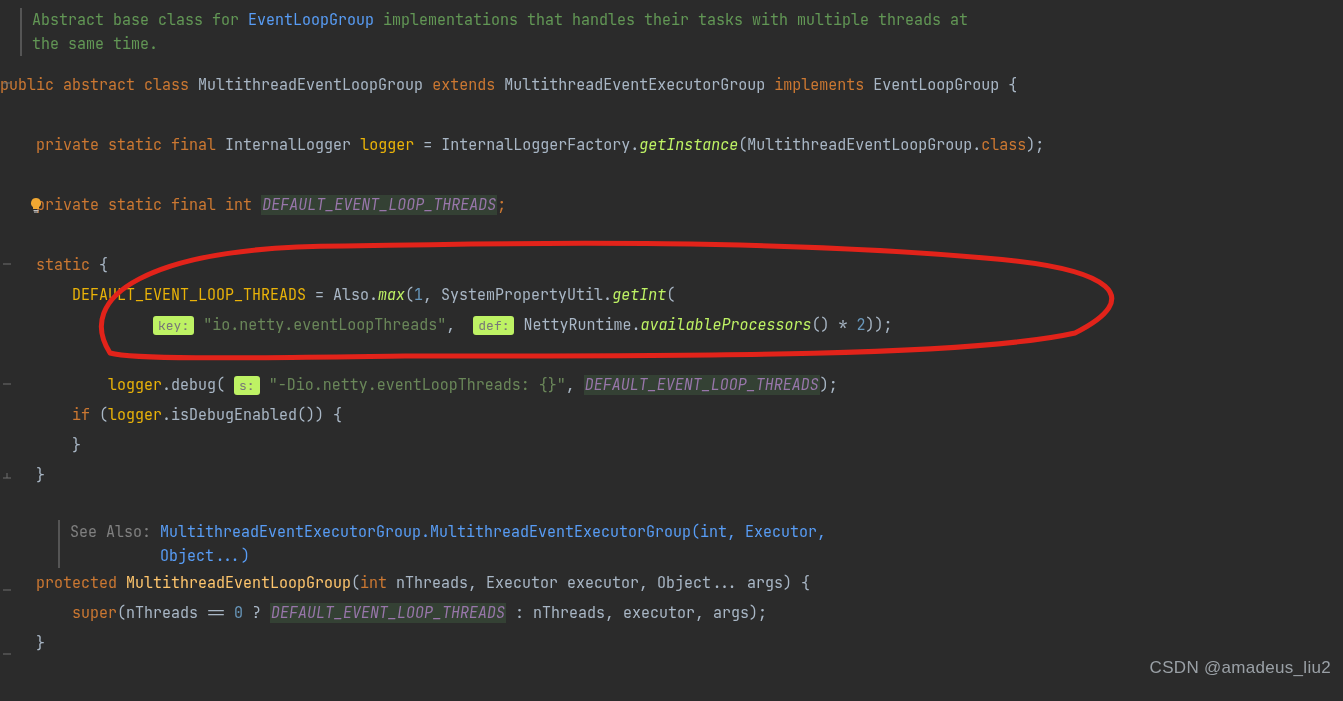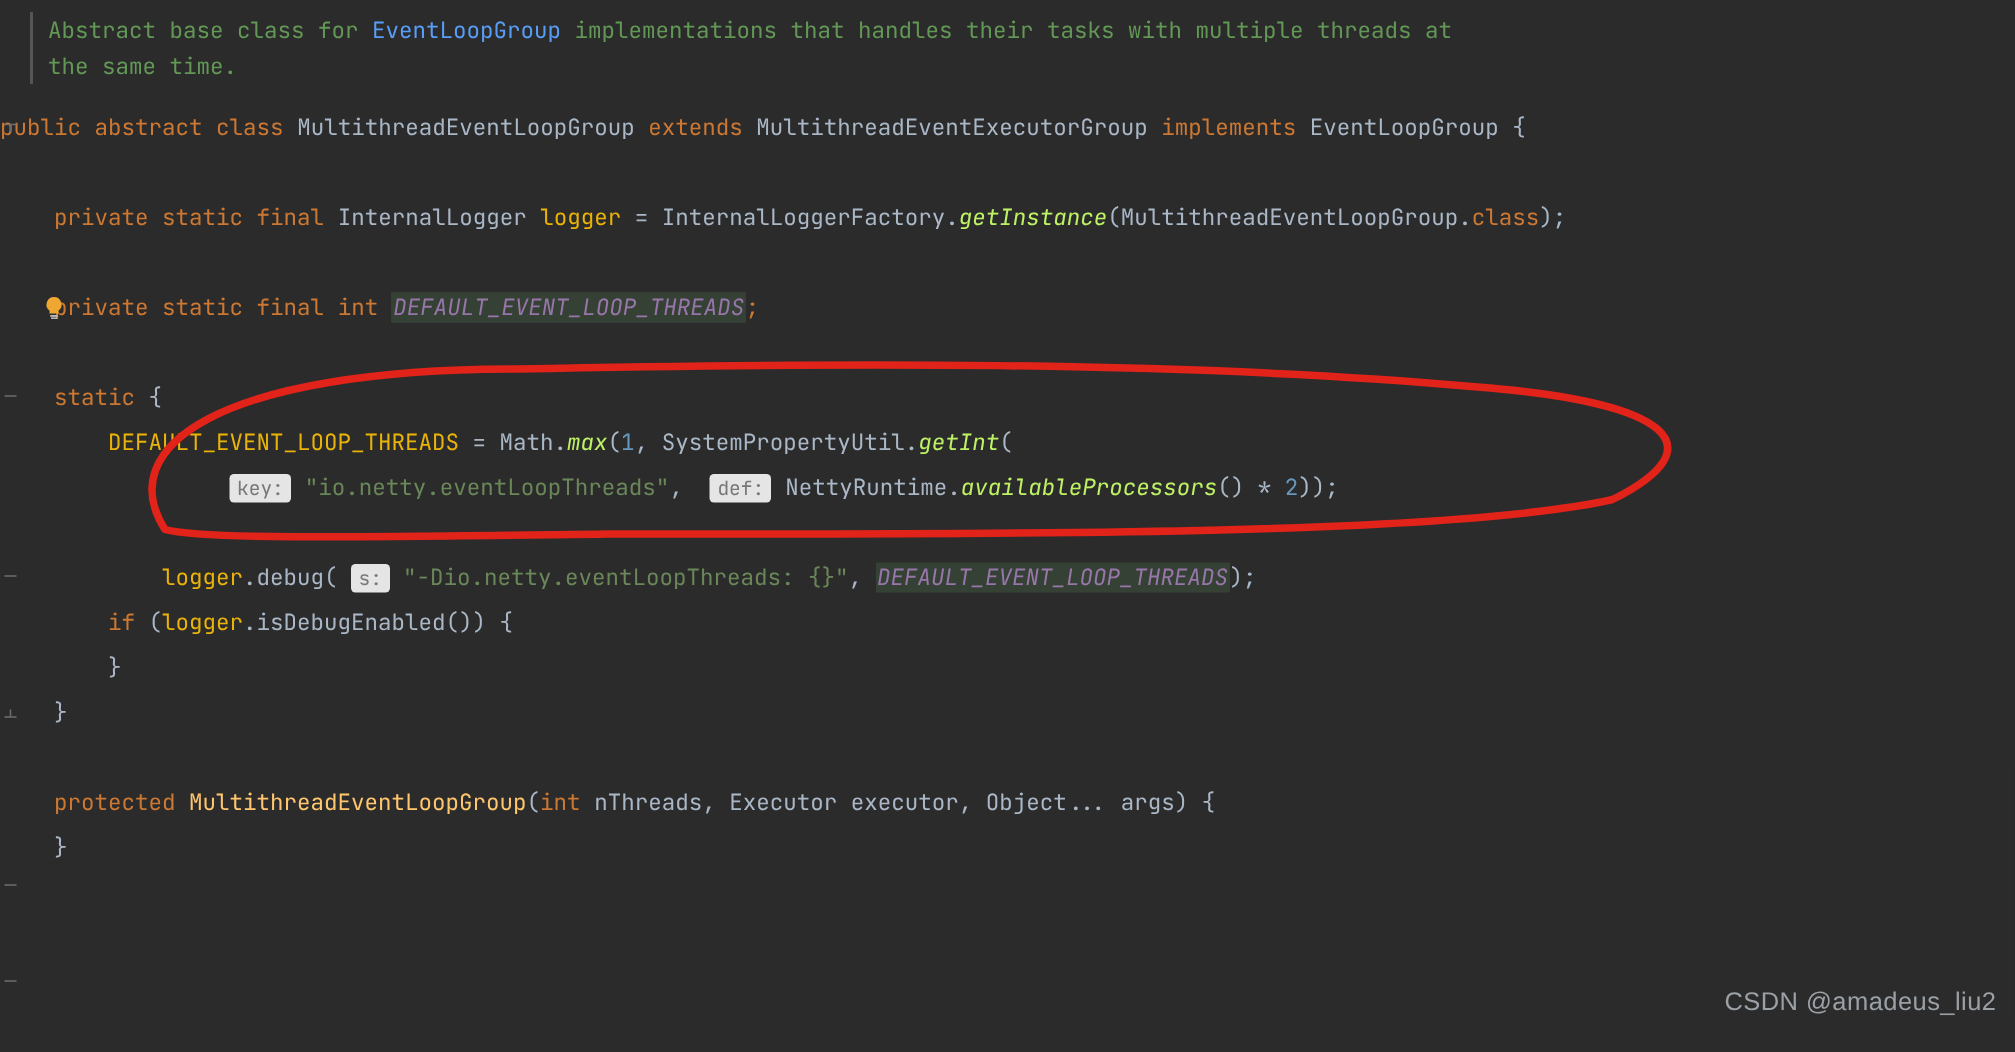--- a/index.html
+++ b/index.html
@@ -7,21 +7,21 @@
   .bulb{position:absolute;left:28px;top:197px;width:16px;height:16px;}
   .bulb svg{width:16px;height:16px;}
   .line{white-space:pre;line-height:30px;height:30px;}
   .c-kw{color:#cc7832;}
   .c-cls{color:#a9b7c6;}
   .c-call-it{color:#bef264;font-style:italic;}
   .c-static-field{color:#eab308;text-align:right;}
   .c-static-field-hl{color:#9876aa;font-style:italic;background:#344134;padding:0 1px;}
   .c-num{color:#6897bb;}
   .c-str{color:#6a8759;}
-  .c-param-hint{color:#787878;background:#e5e5e5;border-radius:3px;font-style:normal;padding:1px 5px;font-size:13px;}
+  .c-param-hint{color:#787878;background:#bef264;border-radius:3px;font-style:normal;padding:1px 5px;font-size:13px;}
   .c-doc{color:#629755;}
   .c-doc-gray{color:#808080;}
   .c-link{color:#589df6;}
   .doc-block{border-left:2px solid #555;margin-left:20px;padding-left:10px;line-height:24px;}
   .cursor-bg{background:#49515a;}
   .watermark{position:absolute;right:12px;bottom:23px;color:#9aa0a6;font-size:17px;font-family:Arial,sans-serif;letter-spacing:0.3px;}
   .circle-annot{position:absolute;left:85px;top:238px;width:1040px;height:130px;pointer-events:none;}
   .fold{position:absolute;left:0;width:14px;height:14px;}
   .fold svg{width:14px;height:14px;stroke:#6e6e6e;fill:none;}
 </style>
@@ -42,38 +42,43 @@
   <div class="line">    <span class="c-kw">private</span> <span class="c-kw">static</span> <span class="c-kw">final</span> <span class="c-cls">InternalLogger</span> <span class="c-static-field">logger</span><span> = </span><span class="c-cls">InternalLoggerFactory.</span><span class="c-call-it">getInstance</span><span>(MultithreadEventLoopGroup.</span><span class="c-kw">class</span><span>);</span></div>
 
   <div class="line"></div>
 
   <div class="line">    <span class="c-kw">private</span> <span class="c-kw">static</span> <span class="c-kw">final</span> <span class="c-kw">int</span> <span class="cursor-bg"><span class="c-static-field-hl">DEFAULT_EVENT_LOOP_THREADS</span></span><span class="c-kw">;</span></div>
 
   <div class="line"></div>
 
   <div class="line">    <span class="c-kw">static</span><span> {</span></div>
 
-  <div class="line">        <span class="c-static-field">DEFAULT_EVENT_LOOP_THREADS</span><span> = Math.</span><span class="c-call-it">max</span><span>(</span><span class="c-num">1</span><span>, </span><span class="c-cls">SystemPropertyUtil.</span><span class="c-call-it">getInt</span><span>(</span></div>
+  <div class="line">        <span class="c-static-field">DEFAULT_EVENT_LOOP_THREADS</span><span> = Also.</span><span class="c-call-it">max</span><span>(</span><span class="c-num">1</span><span>, </span><span class="c-cls">SystemPropertyUtil.</span><span class="c-call-it">getInt</span><span>(</span></div>
 
   <div class="line">                 <span class="c-param-hint">key:</span> <span class="c-str">"io.netty.eventLoopThreads"</span><span>, </span> <span class="c-param-hint">def:</span> <span class="c-cls">NettyRuntime.</span><span class="c-call-it">availableProcessors</span><span>() * </span><span class="c-num">2</span><span>));</span></div>
 
   <div class="line"></div>
 
   <div class="line">            <span class="c-static-field">logger</span><span>.debug(</span> <span class="c-param-hint">s:</span> <span class="c-str">"-Dio.netty.eventLoopThreads: {}"</span><span>, </span><span class="c-static-field-hl">DEFAULT_EVENT_LOOP_THREADS</span><span>);</span></div>
 
   <div class="line">        <span class="c-kw">if</span><span> (</span><span class="c-static-field">logger</span><span>.isDebugEnabled()) {</span></div>
 
   <div class="line">        <span>}</span></div>
   <div class="line">    <span>}</span></div>
 
   <div class="line"></div>
 
+  <div class="doc-block" style="margin-left:58px;">
+    <span class="c-doc-gray">See Also:</span> <span class="c-link">MultithreadEventExecutorGroup.MultithreadEventExecutorGroup(int, Executor,</span><br>
+    <span style="visibility:hidden;">See Also: </span><span class="c-link">Object...)</span>
+  </div>
 
   <div class="line">    <span class="c-kw">protected</span> <span style="color:#ffc66d;">MultithreadEventLoopGroup</span><span>(</span><span class="c-kw">int</span><span> nThreads, Executor executor, Object... args) {</span></div>
 
+  <div class="line">        <span class="c-kw">super</span><span>(nThreads == </span><span class="c-num">0</span><span> ? </span><span class="c-static-field-hl">DEFAULT_EVENT_LOOP_THREADS</span><span> : nThreads, executor, args);</span></div>
 
   <div class="line">    <span>}</span></div>
 
   <div class="bulb">
     <svg viewBox="0 0 16 16">
         <path fill="#f0a732" d="M8 1a5 5 0 0 0-3 9v2h6v-2a5 5 0 0 0-3-9z"></path>
         <rect x="5.5" y="13" width="5" height="1.2" fill="#bfbfbf"></rect>
         <rect x="6" y="14.6" width="4" height="1" fill="#bfbfbf"></rect>
       </svg>
   </div>

